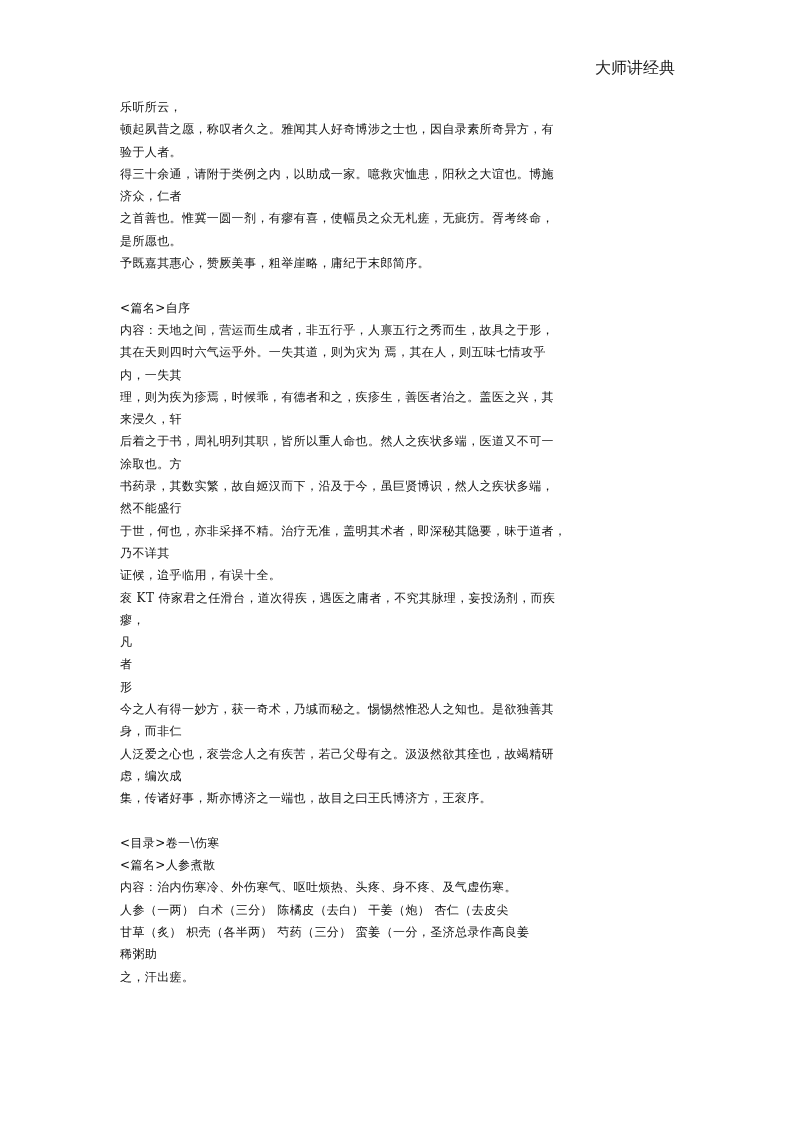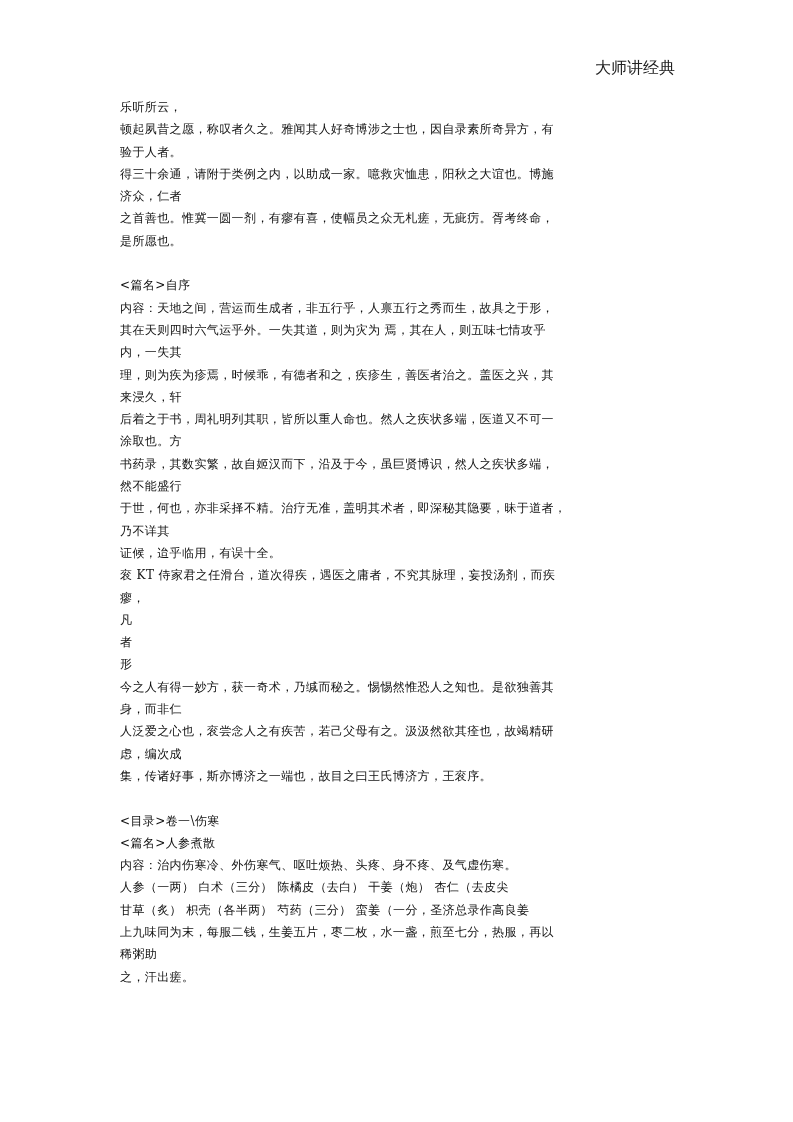--- a/index.html
+++ b/index.html
@@ -16,20 +16,21 @@
 <div class="header">大师讲经典</div>
 
 <div class="content">
   <div class="line">乐听所云，</div>
   <div class="line">顿起夙昔之愿，称叹者久之。雅闻其人好奇博涉之士也，因自录素所奇异方，有</div>
   <div class="line">验于人者。</div>
   <div class="line">得三十余通，请附于类例之内，以助成一家。噫救灾恤患，阳秋之大谊也。博施</div>
   <div class="line">济众，仁者</div>
   <div class="line">之首善也。惟冀一圆一剂，有瘳有喜，使幅员之众无札瘥，无疵疠。胥考终命，</div>
   <div class="line">是所愿也。</div>
+  <div class="line">予既嘉其惠心，赞厥美事，粗举崖略，庸纪于末郎简序。</div>
   <div class="line blank"></div>
   <div class="line">&lt;篇名&gt;自序</div>
   <div class="line">内容：天地之间，营运而生成者，非五行乎，人禀五行之秀而生，故具之于形，</div>
   <div class="line">其在天则四时六气运乎外。一失其道，则为灾为 焉，其在人，则五味七情攻乎</div>
   <div class="line">内，一失其</div>
   <div class="line">理，则为疾为疹焉，时候乖，有德者和之，疾疹生，善医者治之。盖医之兴，其</div>
   <div class="line">来浸久，轩</div>
   <div class="line">后着之于书，周礼明列其职，皆所以重人命也。然人之疾状多端，医道又不可一</div>
   <div class="line">涂取也。方</div>
   <div class="line">书药录，其数实繁，故自姬汉而下，沿及于今，虽巨贤博识，然人之疾状多端，</div>
@@ -46,16 +47,15 @@
   <div class="line">身，而非仁</div>
   <div class="line">人泛爱之心也，衮尝念人之有疾苦，若己父母有之。汲汲然欲其痊也，故竭精研</div>
   <div class="line">虑，编次成</div>
   <div class="line">集，传诸好事，斯亦博济之一端也，故目之曰王氏博济方，王衮序。</div>
   <div class="line blank"></div>
   <div class="line">&lt;目录&gt;卷一\伤寒</div>
   <div class="line">&lt;篇名&gt;人参煮散</div>
   <div class="line">内容：治内伤寒冷、外伤寒气、呕吐烦热、头疼、身不疼、及气虚伤寒。</div>
   <div class="line">人参（一两）  白术（三分）  陈橘皮（去白）  干姜（炮）  杏仁（去皮尖</div>
   <div class="line">甘草（炙）  枳壳（各半两）  芍药（三分）  蛮姜（一分，圣济总录作高良姜</div>
-  <div class="line">上九味同为末，每服二钱，生姜五片，枣二枚，水一盏，煎至七分，热服，再以</div>
   <div class="line">稀粥助</div>
   <div class="line">之，汗出瘥。</div>
 </div>
 
 </body></html>

